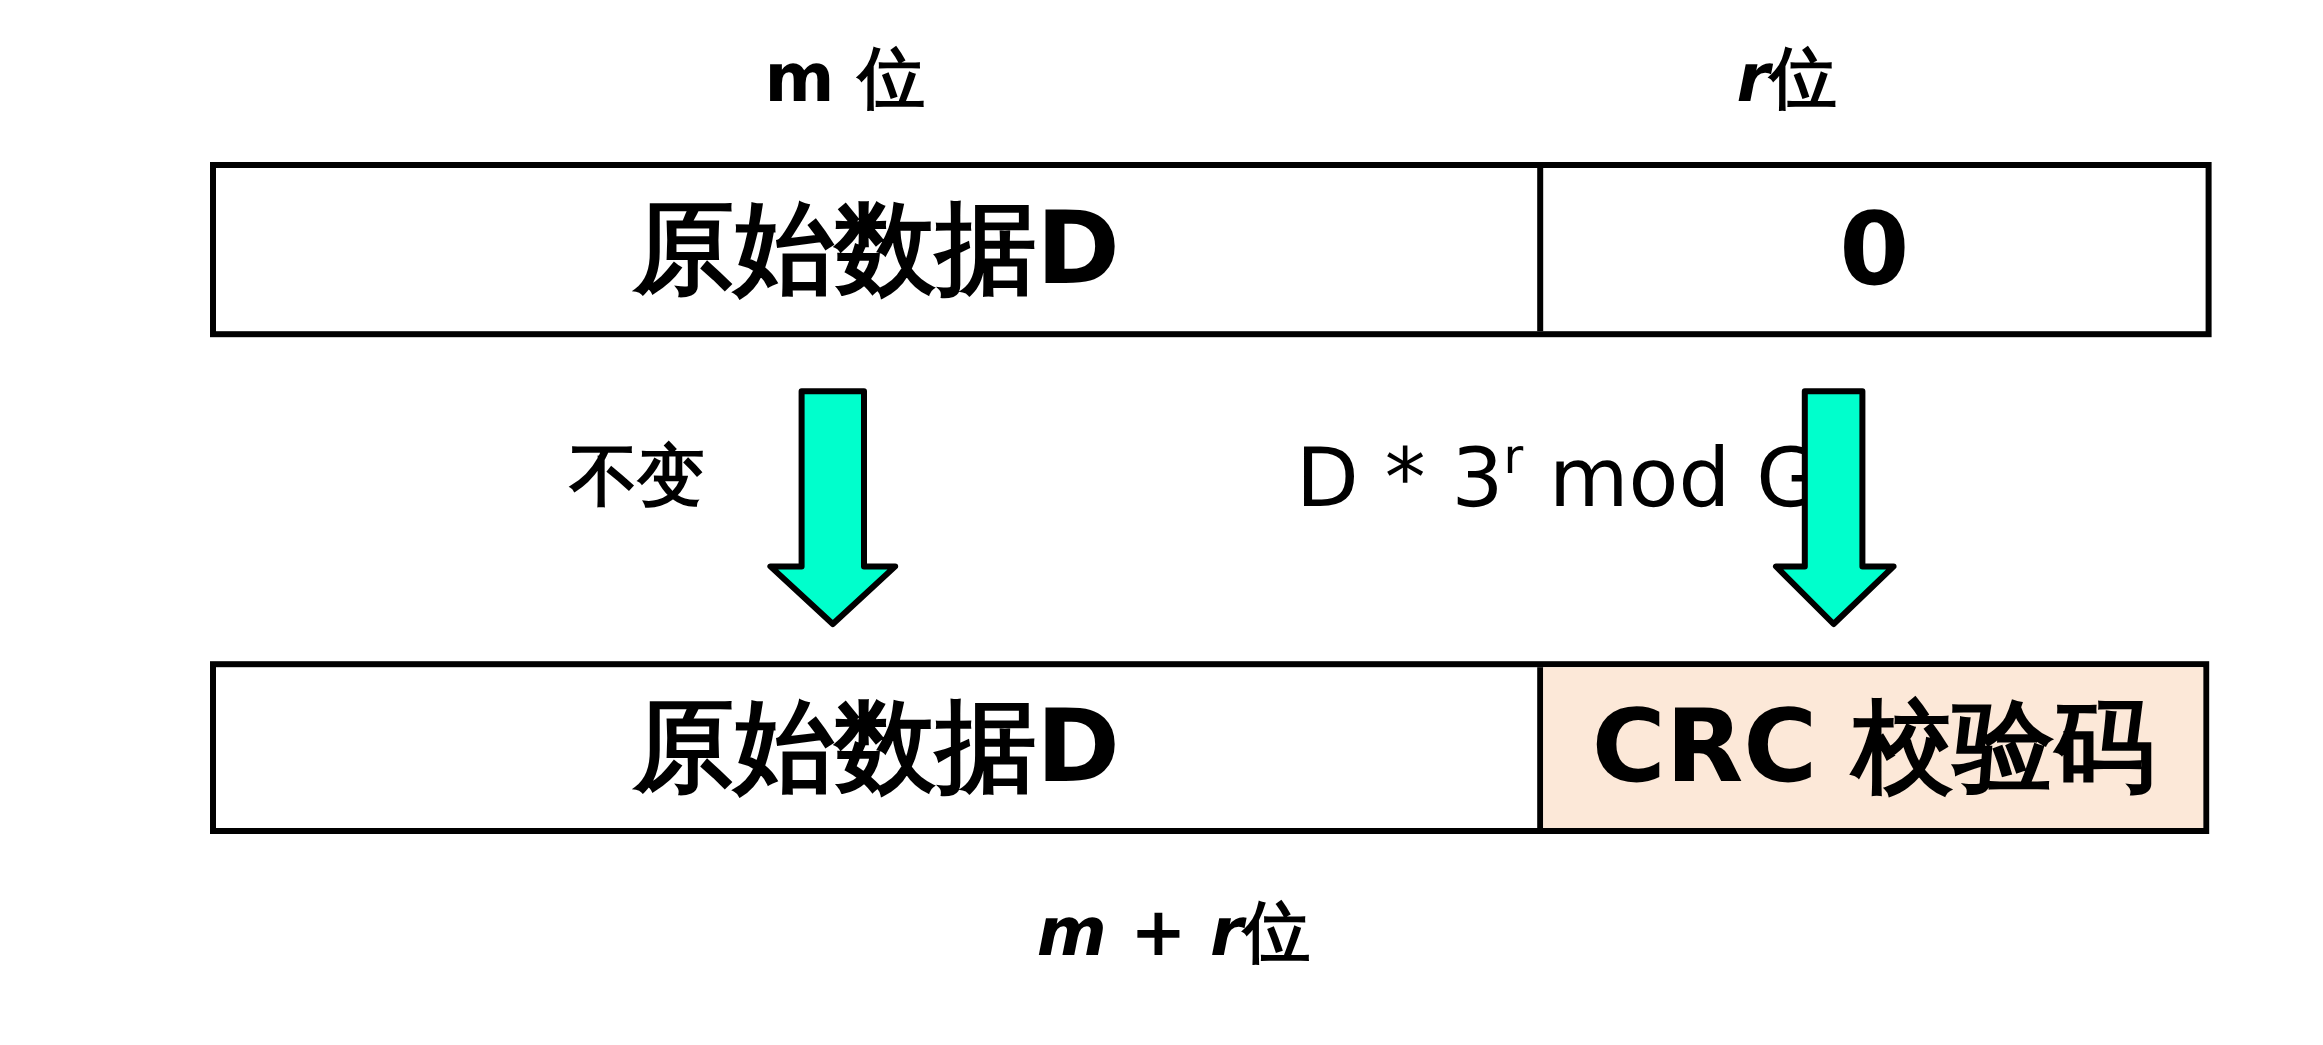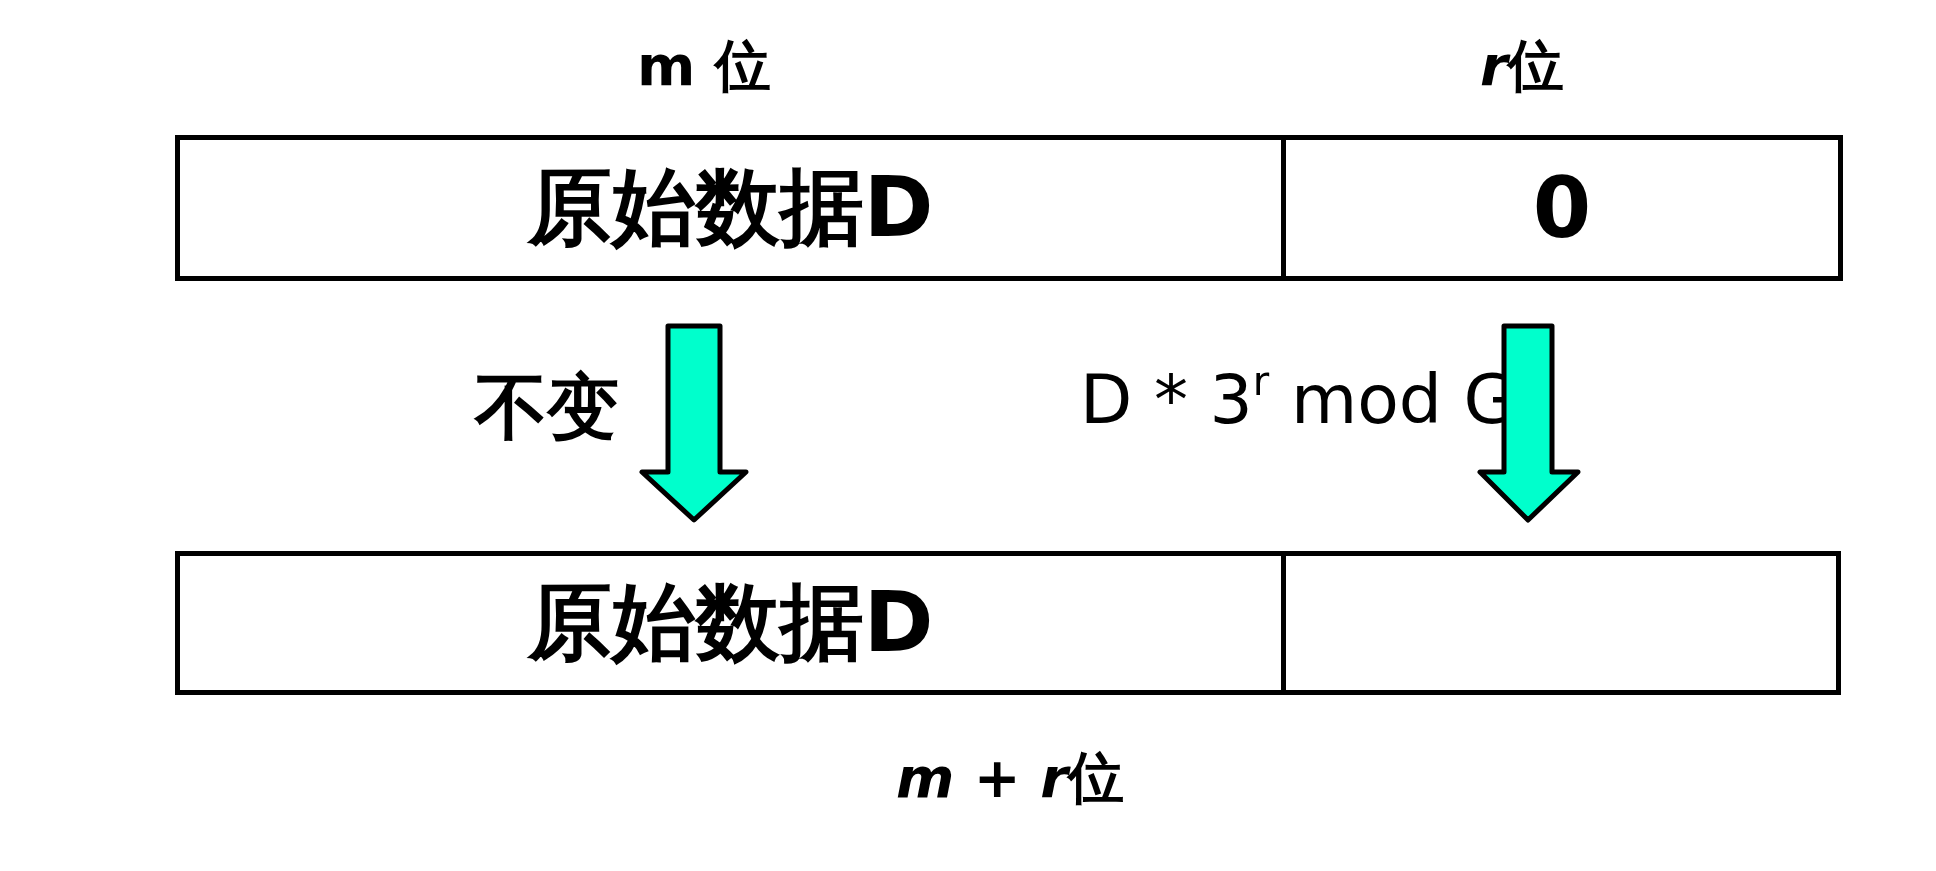--- a/index.html
+++ b/index.html
@@ -6,33 +6,33 @@
     body { width: 1936px; height: 871px; position: relative; overflow: hidden;
            font-family: "DejaVu Sans", "Liberation Sans", sans-serif; color: #000; }
     .abs { position: absolute; }
     .label { font-weight: bold; font-size: 56px; line-height: 1; white-space: nowrap; text-align: center; }
     .ital { font-style: italic; }
     .box { position: absolute; border: 5px solid #000; box-sizing: border-box; display: flex; }
     .cell { display: flex; align-items: center; justify-content: center; box-sizing: border-box;
             font-weight: bold; white-space: nowrap; }
     .cell-left { border-right: 5px solid #000; }
     .big { font-size: 84px; }
-    .mid-text { font-size: 72px; font-weight: bold; white-space: nowrap; }
+    .mid-text { font-size: 56px; font-weight: bold; white-space: nowrap; }
     .formula { font-size: 68px; font-weight: normal; white-space: nowrap; }
     .formula sup { font-size: 40px; vertical-align: 0; position: relative; top: -28px; }
     svg { position: absolute; overflow: visible; }
   </style>
 </head>
 <body>
 
 <div class="abs label" style="left:637px; top:38px;">
   <span>m</span>
   <span>位</span>
 </div>
-<div class="abs label" style="left:1480px; top:38px;">
+<div class="abs label" style="left:1447px; top:38px;">
   <span class="ital">r</span><span>位</span>
 </div>
 
 <div class="box" style="left:175px; top:135px; width:1668px; height:146px;">
   <div class="cell cell-left big" style="width:1106px; height:100%;">原始数据D</div>
   <div class="cell big" style="flex:1; height:100%;">0</div>
 </div>
 
 <div class="abs mid-text" style="left:475px; top:360px;">不变</div>
 <svg style="left:640px; top:322px;" width="110" height="202" viewBox="0 0 110 202">
@@ -41,19 +41,20 @@
 
 <div class="abs formula" style="left:1080px; top:360px;">
   <span>D * 3</span><sup>r</sup><span> mod G</span>
 </div>
 <svg style="left:1476px; top:322px;" width="110" height="202" viewBox="0 0 110 202">
   <polygon points="28,4 76,4 76,150 102,150 52,198 4,150 28,150" fill="#00FFCC" stroke="#000" stroke-width="5" stroke-linejoin="round"></polygon>
 </svg>
 
 <div class="box" style="left:175px; top:551px; width:1666px; height:144px;">
   <div class="cell cell-left big" style="width:1106px; height:100%;">原始数据D</div>
+  <div class="cell big" style="flex:1; height:100%; background:#FCE8D8;">CRC 校验码</div>
 </div>
 
-<div class="abs label" style="left:896px; top:750px;">
+<div class="abs label" style="left:864px; top:750px;">
   <span class="ital">m</span>
   <span>+</span>
   <span class="ital">r</span><span>位</span>
 </div>
 
 </body></html>

